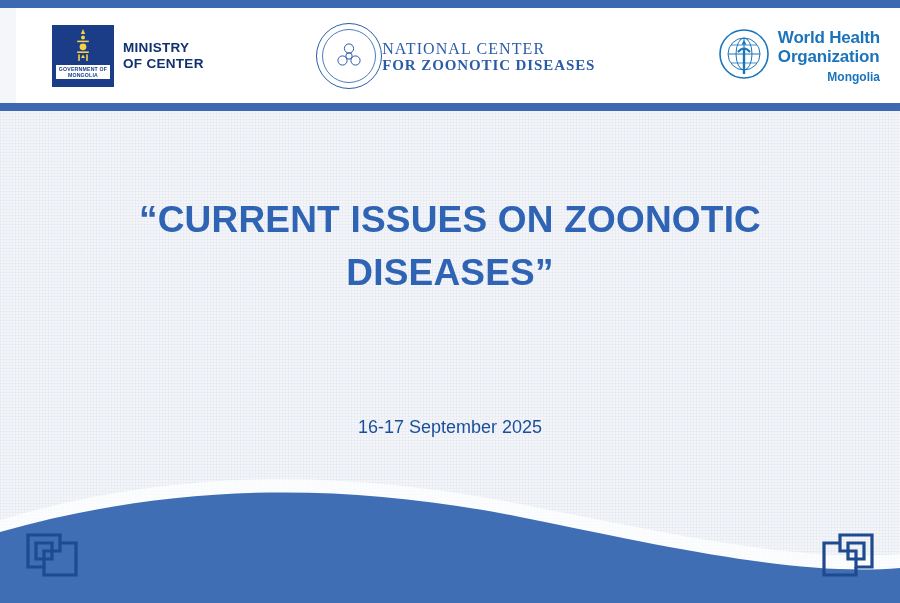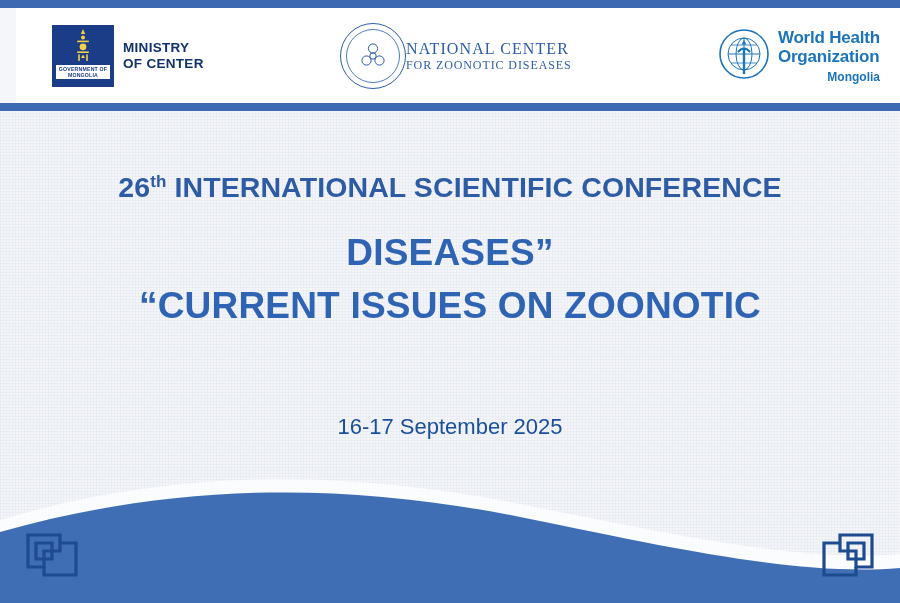--- a/index.html
+++ b/index.html
@@ -120,23 +120,24 @@
   .nczd-name {
     color: #2a5ca8;
     font-family: "Liberation Serif", serif;
   }
   .nczd-name .l1 {
     font-size: 16px;
     letter-spacing: 1.1px;
     line-height: 19px;
   }
   .nczd-name .l2 {
-    font-size: 12px;
+    font-size: 15px;
     letter-spacing: 0.9px;
     line-height: 14px;
+    font-weight: bold;
   }
 
   
   .who-logo {
     display: flex;
     gap: 8px;
   }
   .who-emblem {
     width: 52px;
     height: 52px;
@@ -200,21 +201,21 @@
     padding: 0 60px;
   }
 
   .date-block {
     position: absolute;
     top: 300px;
     left: 0;
     width: 900px;
     text-align: center;
     color: #1b4f9c;
-    font-size: 22px;
+    font-size: 18px;
     line-height: 32px;
   }
 
   
   .wave {
     position: absolute;
     bottom: 0; left: 0;
     width: 900px;
     height: 145px;
   }
@@ -300,24 +301,23 @@
         <div class="who-country">Mongolia</div>
       </div>
     </div>
 
   </div>
   <div class="header-divider"></div>
 
   <div class="body-area">
 
     <div class="title-block">
-      <div class="conf-line"><span>26</span><sup>th</sup><span> INTERNATIONAL SCIENTIFIC CONFERENCE</span></div>
       <div class="conf-topic">
+        <div>“CURRENT ISSUES ON ZOONOTIC</div>
         <div>DISEASES”</div>
-        <div>“CURRENT ISSUES ON ZOONOTIC</div>
       </div>
     </div>
 
     <div class="date-block">
       <div>16-17 September 2025</div>
     </div>
 
     <svg class="wave" viewBox="0 0 900 145" preserveAspectRatio="none">
       <path d="M0,62 C160,14 330,8 520,46 C680,78 800,104 900,96 L900,145 L0,145 Z" fill="#ffffff" opacity="0.75"></path>
       <path d="M0,74 C170,26 340,22 525,60 C690,94 805,118 900,110 L900,145 L0,145 Z" fill="#3f6eb5"></path>

